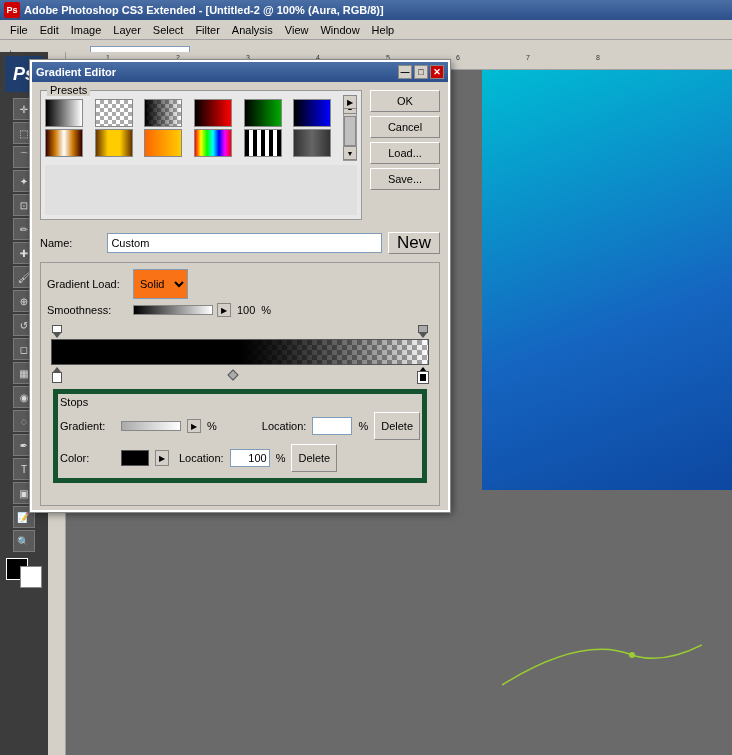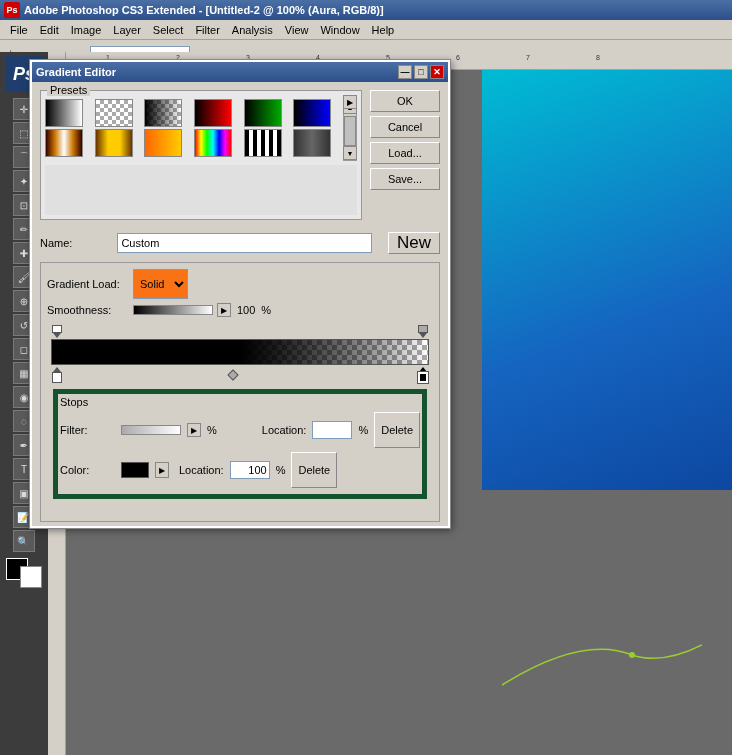--- a/index.html
+++ b/index.html
@@ -321,21 +321,21 @@
       cursor: pointer;
       padding: 0 6px;
       text-align: center;
     }
 
     
     .name-row {
       display: flex;
       align-items: center;
       padding: 4px 8px;
-      gap: 16px;
+      gap: 6px;
     }
     .name-label { font-size: 11px; }
     .name-input {
       flex: 1;
       height: 20px;
       border: 1px solid #7f9db9;
       font-size: 11px;
       padding: 0 3px;
       background: white;
       margin-left: 29px;
@@ -468,21 +468,21 @@
     .stops-input {
       width: 40px;
       height: 18px;
       border: 1px solid #7f9db9;
       font-size: 11px;
       padding: 0 2px;
       background: white;
       text-align: right;
     }
     .stops-delete {
-      height: 36px;
+      height: 28px;
       background: #d4d0c8;
       border: 1px solid #888;
       border-top-color: #fff;
       border-left-color: #fff;
       font-size: 11px;
       cursor: pointer;
       padding: 0 6px;
     }
     .color-swatch {
       width: 28px;
@@ -721,21 +721,21 @@
           <div style="width:0;height:0;border-left:4px solid transparent;border-right:4px solid transparent;border-bottom:5px solid #000;margin:0 auto;"></div>
           <div style="width:10px;height:11px;background:#000;border:2px solid #fff;outline:1px solid #555;margin:0 auto;"></div>
         </div>
       </div>
     </div>
 
     <div class="stops-section">
       <div class="stops-title">Stops</div>
 
       <div class="stops-row">
-        <span class="stops-label">Filter:</span>
+        <span class="stops-label">Gradient:</span>
         <div style="width:60px;height:10px;background:linear-gradient(to right,#aaa,#fff);border:1px solid #888;position:relative;"></div>
         <div class="smooth-arrow">▶</div>
         <span>%</span>
         <span style="margin-left:auto;">Location:</span>
         <input class="stops-input" type="text" value="" style="">
         <span>%</span>
         <button class="stops-delete">Delete</button>
       </div>
 
       <div class="stops-row">

